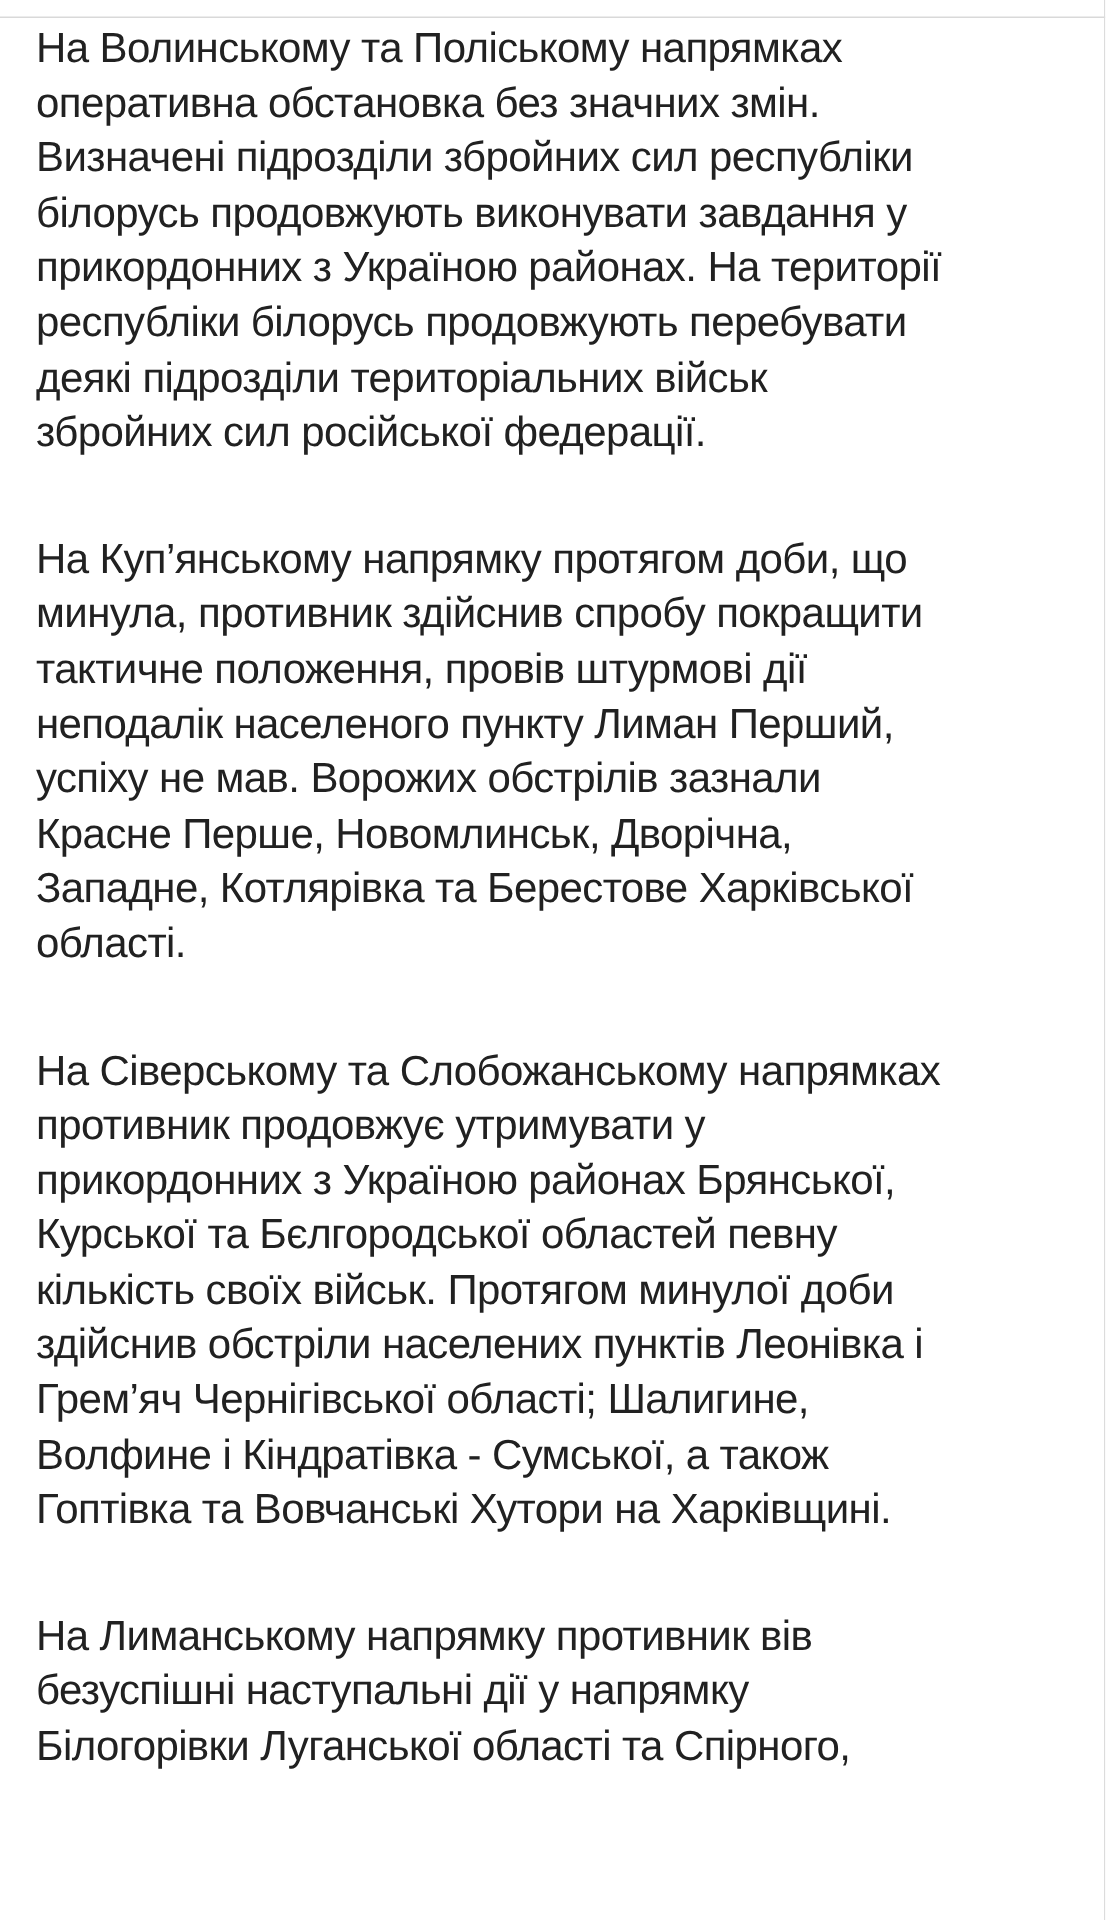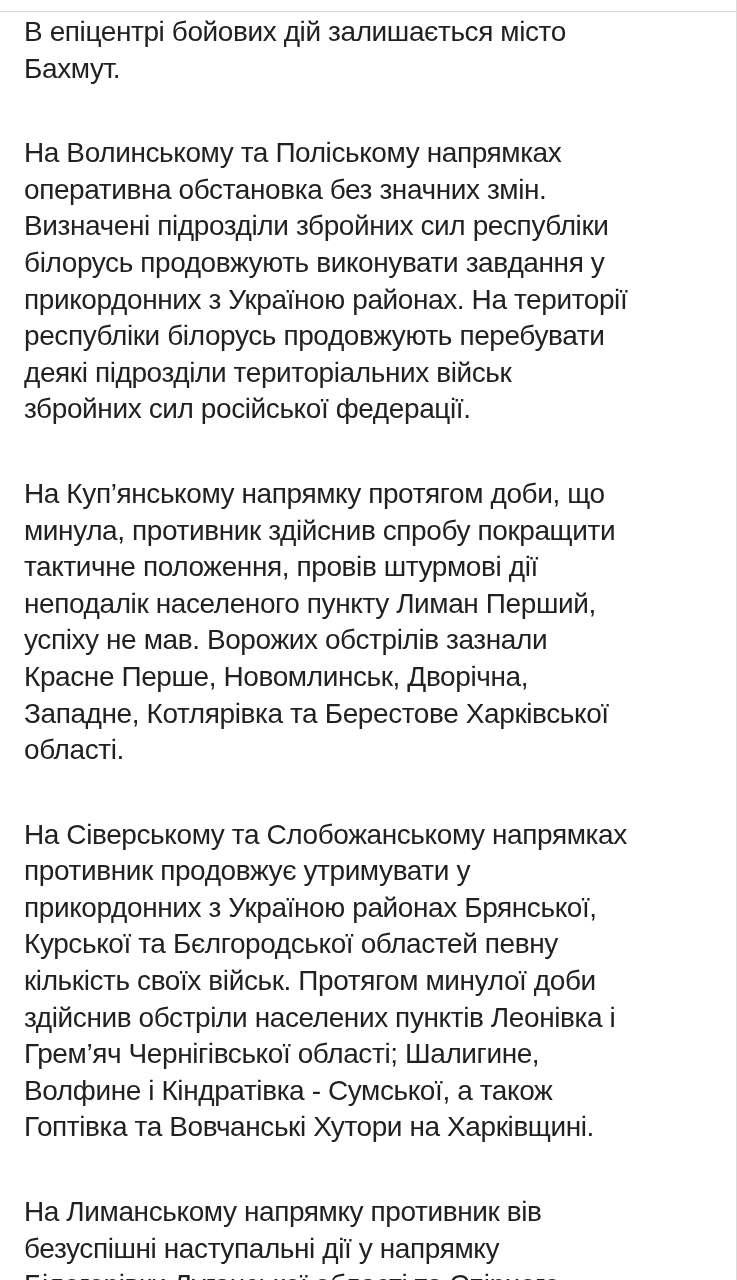--- a/index.html
+++ b/index.html
@@ -52,22 +52,20 @@
   .report-text p + p {
     margin-top: 48px;
   }
 </style>
 </head>
 <body style="background: rgb(255, 255, 255);">
 
 <div class="screen">
   <div class="top-divider" style="background: rgb(217, 217, 217);"></div>
   <div class="report-text" style="color: rgb(33, 33, 33);">
-      <p>В епіцентрі бойових дій залишається місто
-Бахмут.</p>
       <p>На Волинському та Поліському напрямках
 оперативна обстановка без значних змін.
 Визначені підрозділи збройних сил республіки
 білорусь продовжують виконувати завдання у
 прикордонних з Україною районах. На території
 республіки білорусь продовжують перебувати
 деякі підрозділи територіальних військ
 збройних сил російської федерації.</p>
       <p>На Куп’янському напрямку протягом доби, що
 минула, противник здійснив спробу покращити

